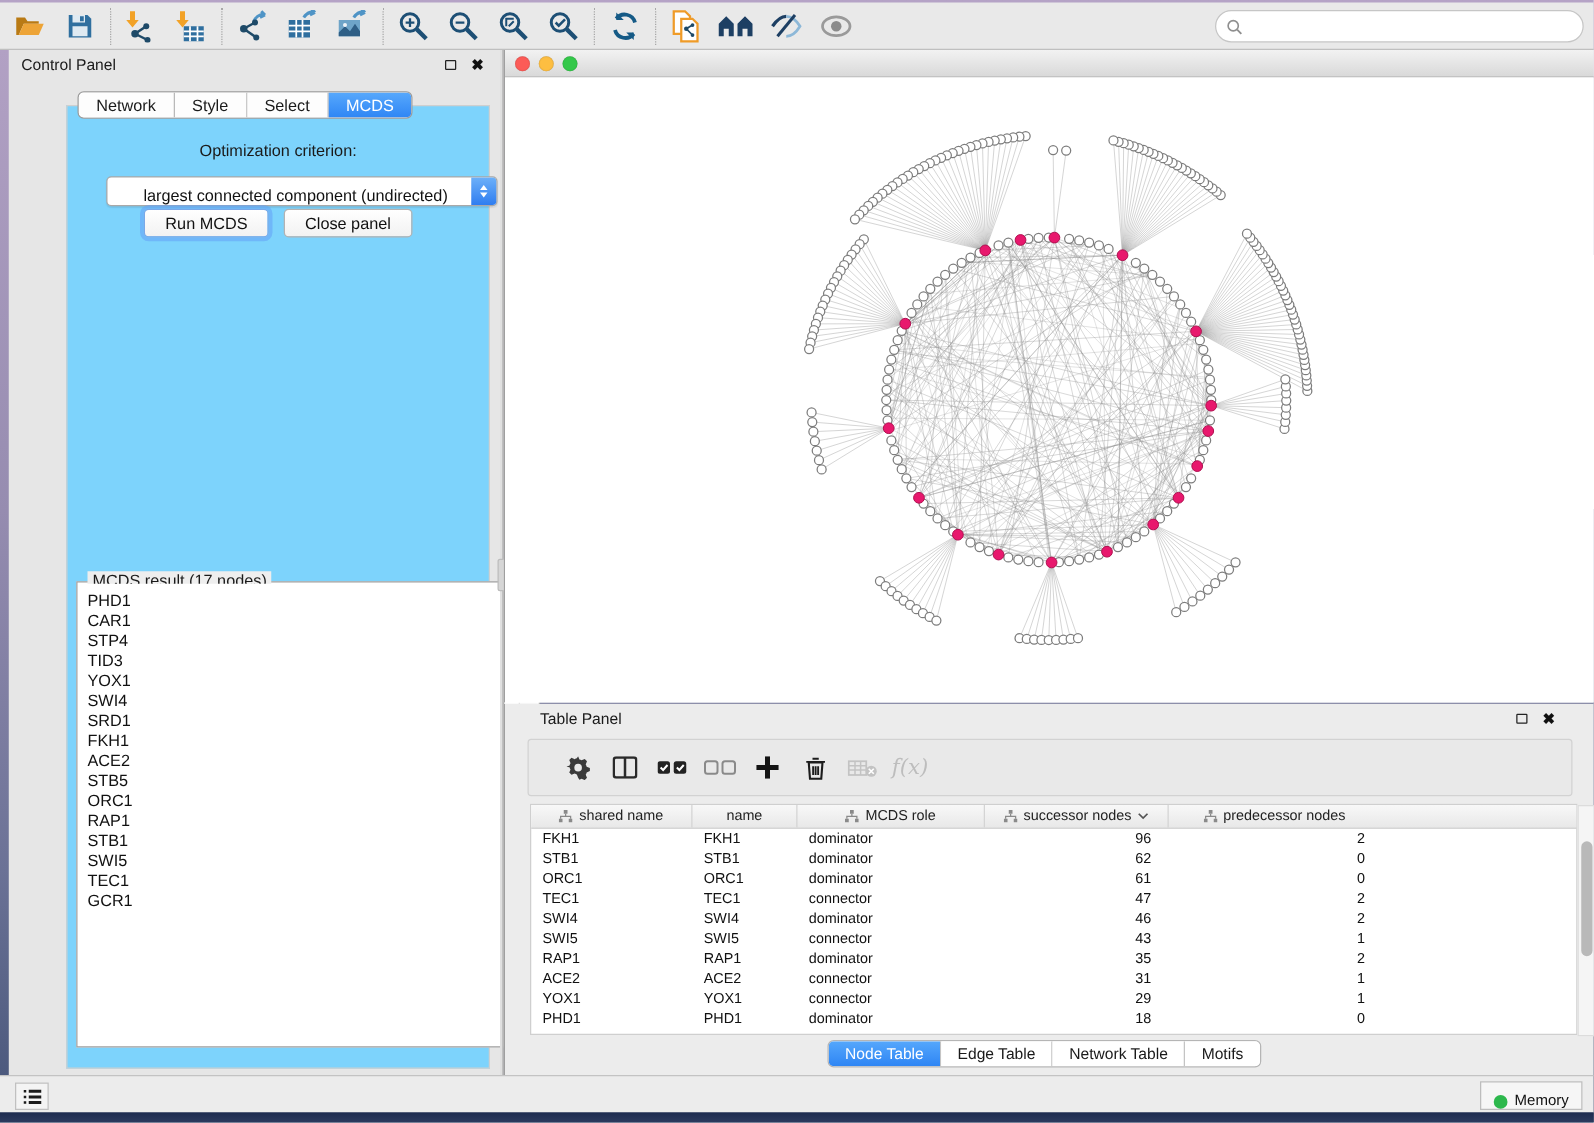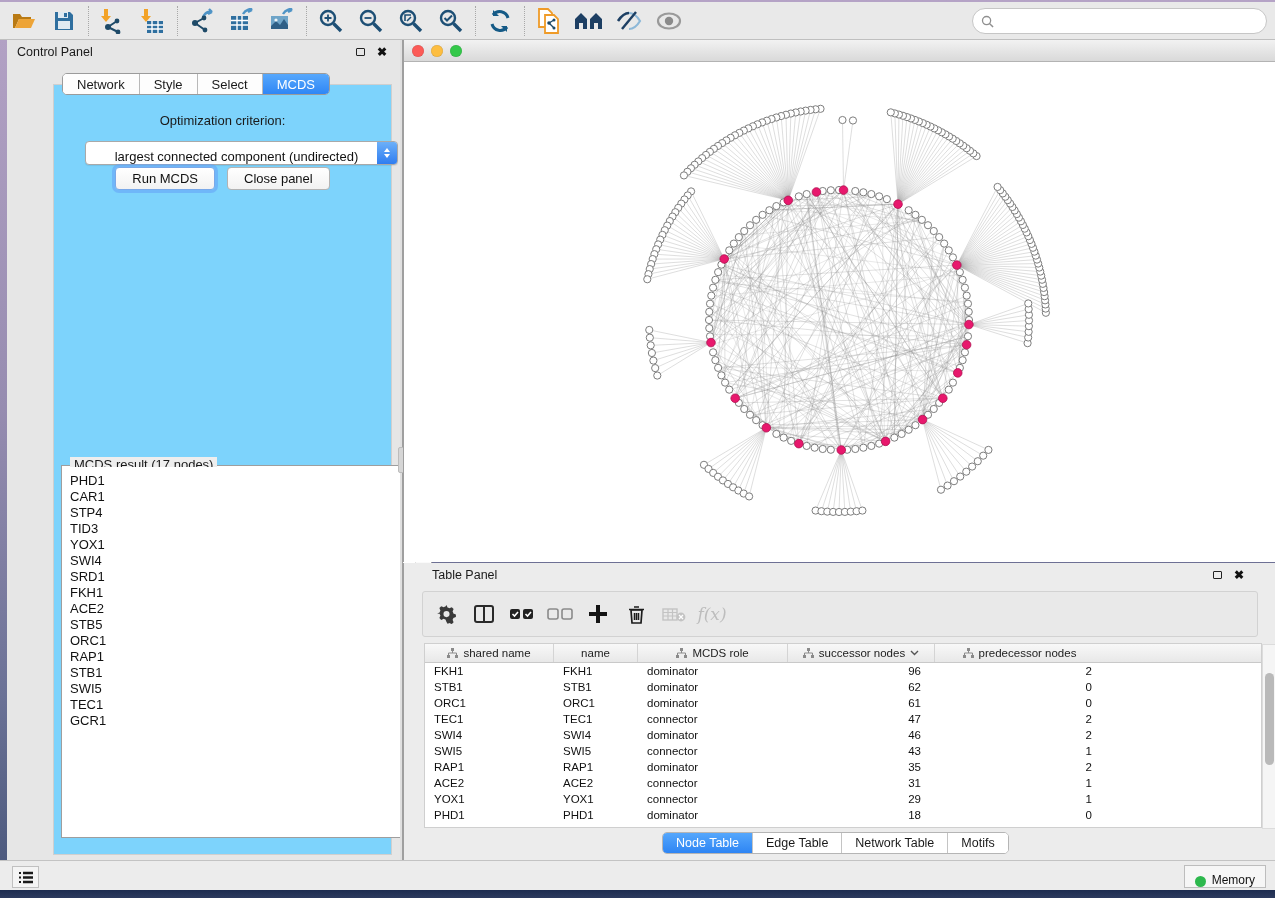--- a/index.html
+++ b/index.html
@@ -57,21 +57,21 @@
 
   
   .netview { position:absolute; left:403px; top:0; right:0; height:522px; background:#fff; border-left:1px solid #9f9f9f; }
   .net-titlebar { height:22px; background:linear-gradient(180deg,#f2f2f2,#d9d9d9); border-bottom:1px solid #b3b3b3; display:flex; align-items:center; padding:0 8px; position:relative; }
   .tl { width:12px; height:12px; border-radius:50%; margin-right:7px; box-shadow:inset 0 0 1px rgba(0,0,0,.35); }
   .net-title { position:absolute; left:0; right:0; text-align:center; font-size:12px; color:#222; }
   .net-canvas { position:absolute; top:22px; left:0; right:0; bottom:0; background:#fff; overflow:hidden; }
 
   
   .tpanel { position:absolute; left:403px; top:523px; right:0; bottom:0; background:#ececec; border-left:1px solid #9f9f9f; }
-  .tp-toolbar { position:absolute; left:18px; right:17px; top:28px; height:46px; background:#e9e9e9; border:1px solid #d2d2d2; border-radius:3px; display:flex; align-items:center; padding-left:4px; gap:0; }
+  .tp-toolbar { position:absolute; left:18px; right:17px; top:28px; height:46px; background:#e9e9e9; border:1px solid #d2d2d2; border-radius:3px; display:flex; align-items:center; padding-left:20px; gap:0; }
   .tpi { width:38px; height:40px; display:flex; align-items:center; justify-content:center; }
   .fx { font-family:"DejaVu Serif", serif; font-style:italic; font-size:17px; color:#bdbdbd; }
 
   .ntable { position:absolute; left:20px; top:80px; width:838px; height:185px; background:#fff; border:1px solid #cfcfcf; }
   .thead { display:flex; height:19px; background:linear-gradient(180deg,#f8f8f8,#e8e8e8); border-bottom:1px solid #c9c9c9; }
   .th { display:flex; align-items:center; justify-content:center; gap:5px; font-size:11.5px; color:#222; border-right:1px solid #d4d4d4; overflow:hidden; }
   .tbody .trow { display:flex; height:16px; }
   .tcell { font-size:11.5px; color:#111; line-height:16px; white-space:nowrap; overflow:hidden; }
   .c0 { width:129px; padding-left:9px; }
   .c1 { width:84px;  padding-left:9px; }

